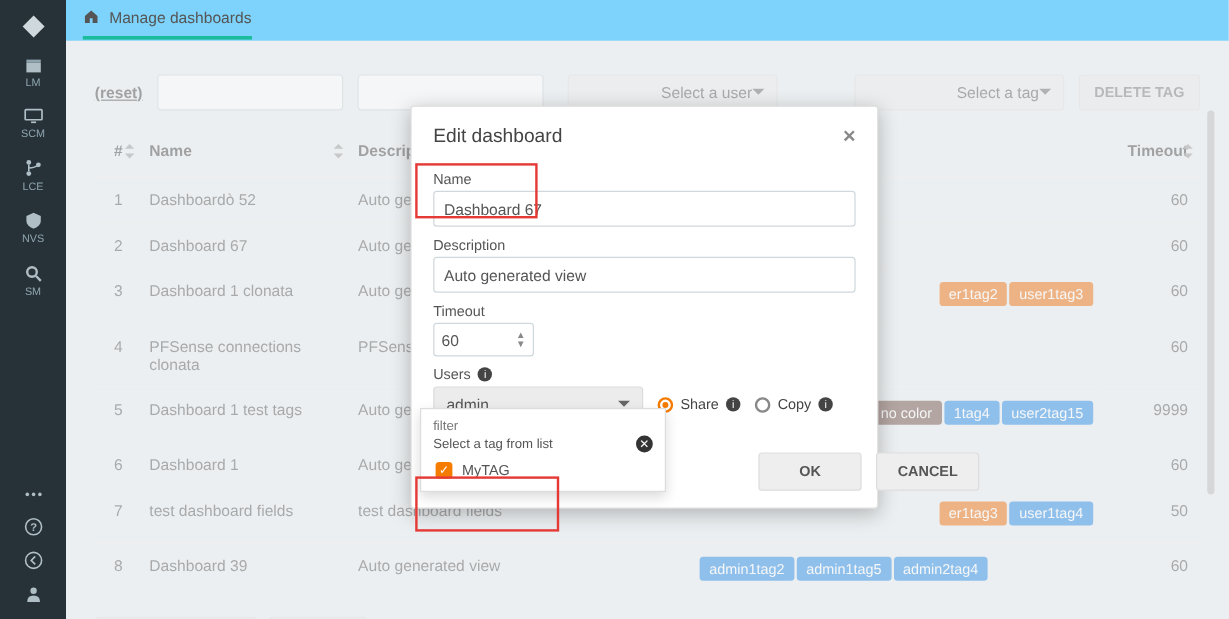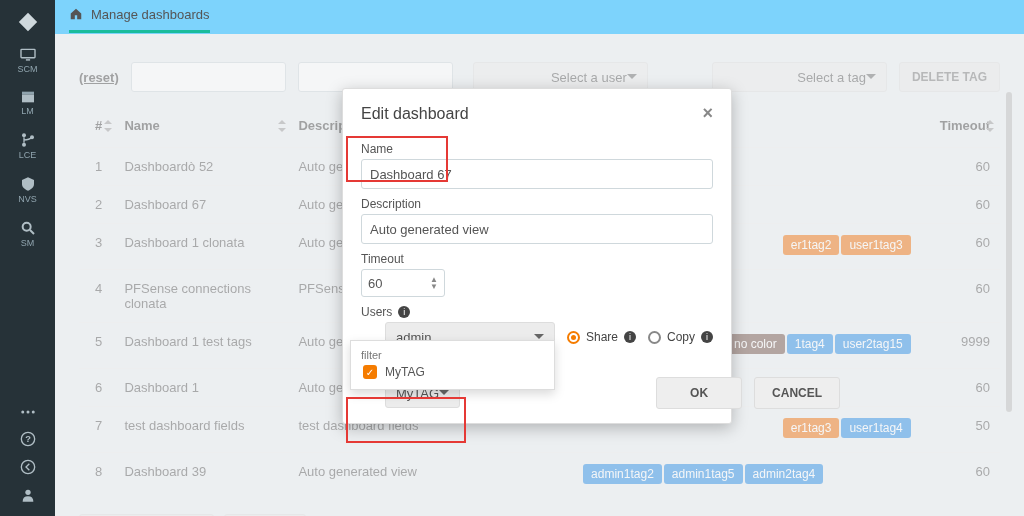--- a/index.html
+++ b/index.html
@@ -32,21 +32,21 @@
   .tag { display:inline-block; padding:3px 8px; border-radius:3px; color:#fff; font-size:12px; margin:0 2px 3px 0;}
   .actions { margin-top:16px; display:flex; gap:10px;}
   .modal { position:absolute; left:342px; top:88px; width:390px; background:#fff; border-radius:3px; box-shadow:0 4px 16px rgba(0,0,0,.25); border:1px solid #ddd; z-index:20;}
   .modal-head { display:flex; align-items:center; justify-content:space-between; padding:14px 18px 4px; font-size:16px; color:#444;}
   .modal-body { padding: 6px 18px 14px; }
   .fld-lbl { font-size:12px; color:#555; margin:8px 0 3px; display:flex; align-items:center; gap:6px;}
   .fld-input { width:100%; height:30px; border:1px solid #cfd8dc; border-radius:3px; padding:0 8px; font-size:13px; color:#555;}
   .fld-num { width:84px; height:28px; border:1px solid #cfd8dc; border-radius:3px; padding:0 6px; font-size:13px; display:flex; align-items:center; justify-content:space-between;}
   .spin { display:flex; flex-direction:column; }
   .spin span{ font-size:8px; line-height:7px; color:#888;}
-  .fld-select { width:175px; height:30px; background:#ececec; border:1px solid #ddd; border-radius:3px; display:flex; align-items:center; justify-content:space-between; padding:0 10px;margin-left:24px;}
+  .fld-select { width:175px; height:30px; background:#ececec; border:1px solid #ddd; border-radius:3px; display:flex; align-items:center; justify-content:space-between; padding:0 10px;}
   .radio-row { display:flex; align-items:center; gap:6px; font-size:12px; color:#444; margin-left:12px;}
   .radio { width:13px; height:13px; border:2px solid #888; border-radius:50%; display:inline-flex; align-items:center; justify-content:center;}
   .radio.on { border-color:#f57c00;}
   .radio.on::after { content:''; width:5px; height:5px; background:#f57c00; border-radius:50%;}
   .row-flex { display:flex; align-items:center; }
   .modal-foot { display:flex; gap:12px; justify-content:flex-start; padding:0 0 0 196px;}
   .modal-btn { width:86px; height:32px; font-size:12px; font-weight:600; color:#555; background:#eee; border:1px solid #ddd; border-radius:3px; cursor:pointer;}
   .dropdown { position:absolute; left:350px; top:340px; width:205px; background:#fff; border:1px solid #ddd; box-shadow:0 4px 10px rgba(0,0,0,.15); z-index:25; padding:6px;}
   .dd-head { display:flex; align-items:center; justify-content:space-between; font-size:11px; color:#555; padding:2px 4px 4px;}
   .dd-filter-lbl {font-size:11px;color:#777;padding:2px 4px 0;}
@@ -65,32 +65,32 @@
 <body>
 
 <div class="app">
   <div class="sidebar">
     <div class="logo">
       <svg width="22" height="22" viewBox="0 0 24 24">
           <path fill="#cfd8dc" d="M12 2 L22 12 L12 22 L2 12 Z M12 6 L18 12 L12 18 L6 12 Z"></path>
         </svg>
     </div>
     <div class="sb-item">
+      <svg width="16" height="14" viewBox="0 0 24 20">
+          <rect x="3" y="6" width="18" height="12" fill="#b0bec5"></rect>
+          <rect x="3" y="2" width="18" height="4" fill="#90a4ae"></rect>
+        </svg>
+      <span>LM</span>
+    </div>
+    <div class="sb-item">
       <svg width="18" height="14" viewBox="0 0 24 20">
           <rect x="2" y="2" width="20" height="12" rx="1" fill="none" stroke="#b0bec5" stroke-width="2"></rect>
           <rect x="9" y="16" width="6" height="2" fill="#b0bec5"></rect>
         </svg>
       <span>SCM</span>
-    </div>
-    <div class="sb-item">
-      <svg width="16" height="14" viewBox="0 0 24 20">
-          <rect x="3" y="6" width="18" height="12" fill="#b0bec5"></rect>
-          <rect x="3" y="2" width="18" height="4" fill="#90a4ae"></rect>
-        </svg>
-      <span>LM</span>
     </div>
     <div class="sb-item">
       <svg width="16" height="16" viewBox="0 0 24 24">
           <circle cx="6" cy="5" r="3" fill="#b0bec5"></circle>
           <circle cx="6" cy="19" r="3" fill="#b0bec5"></circle>
           <circle cx="18" cy="8" r="3" fill="#b0bec5"></circle>
           <path d="M6 8 v8 M6 12 q8 0 12 -4" stroke="#b0bec5" stroke-width="2" fill="none"></path>
         </svg>
       <span>LCE</span>
     </div>
@@ -296,20 +296,24 @@
       <div class="modal-foot">
         <button class="modal-btn">OK</button>
         <button class="modal-btn">CANCEL</button>
       </div>
     </div>
   </div>
 </div>
 
 <div class="dropdown">
   <div class="dd-filter-lbl">filter</div>
+  <div class="dd-head">
+    <span>Select a tag from list</span>
+    <span class="close-circle">✕</span>
+  </div>
   <div class="dd-item">
     <span class="chk">✓</span>
     <span>MyTAG</span>
   </div>
 </div>
 
 <div class="redbox" style="left:346px; top:136px; width:102px; height:46px;"></div>
 <div class="redbox" style="left:346px; top:397px; width:120px; height:46px;"></div>
 
 </body></html>

